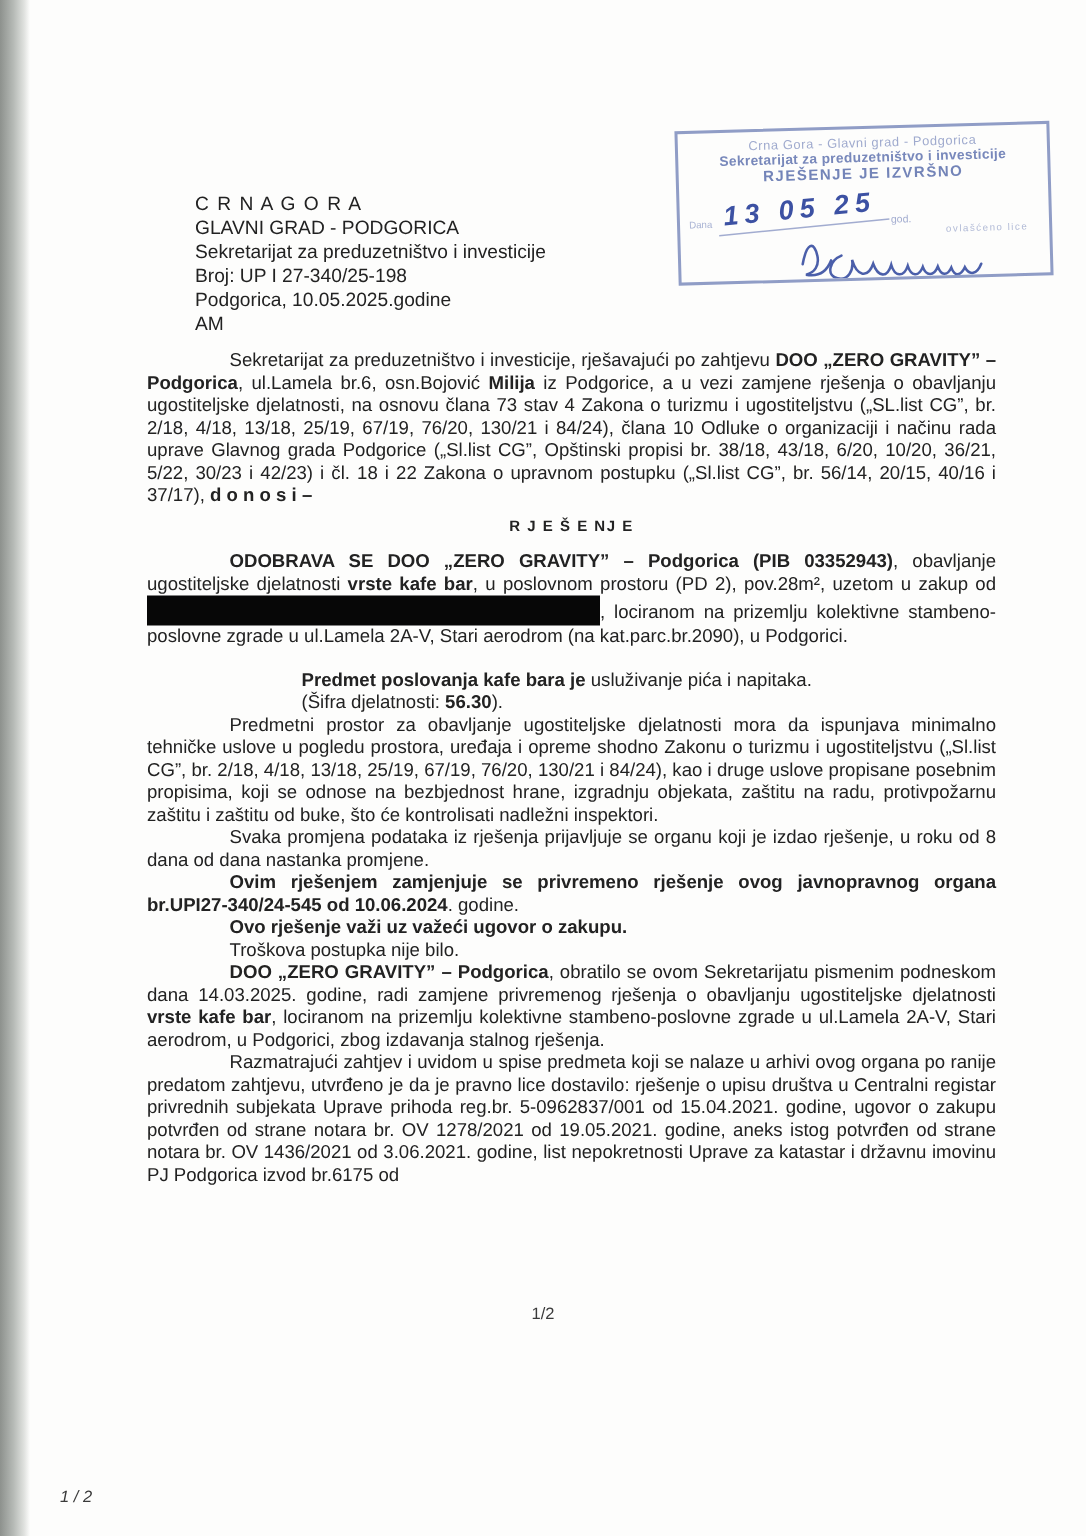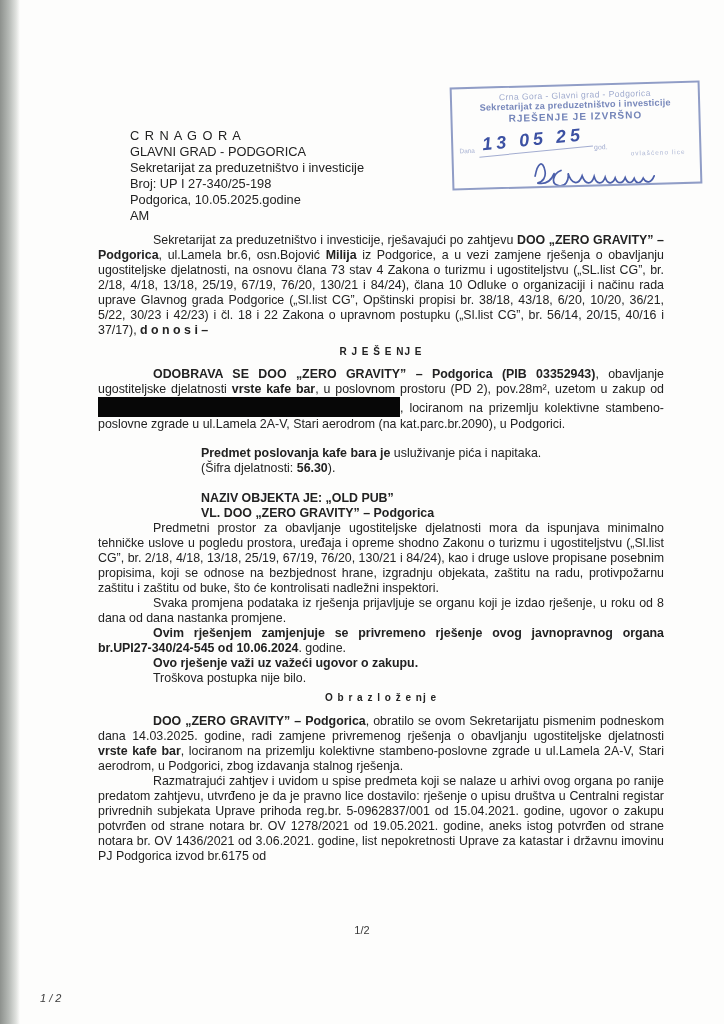--- a/index.html
+++ b/index.html
@@ -60,21 +60,21 @@
     padding:0 8px 1px 4px;
   }
   .stamp .ysuffix{font-size:7px;color:rgba(101,119,178,0.6);margin-left:2px;}
   .stamp .sigrow{position:relative;height:34px;}
   .stamp .slabel{
     position:absolute;right:8px;top:0;
     font-size:6.5px;color:rgba(101,119,178,0.5);letter-spacing:1px;
   }
   .stamp .sig{position:absolute;right:2px;top:2px;}
   
-  .pnum1{position:absolute;left:0;right:0;top:924px;text-align:center;font-size:11px;color:#3a3a3a;}
+  .pnum1{position:absolute;left:0;right:0;top:870px;text-align:center;font-size:11px;color:#3a3a3a;}
   .pnum2{position:absolute;left:0;right:0;top:992px;text-align:left;font-size:11px;font-style:italic;color:#3a3a3a;margin-left:40px;}
 </style>
 </head>
 <body>
 
 <div class="page">
   <div class="scan-edge"></div>
 
   <div class="stamp">
     <div class="s1">Crna Gora - Glavni grad - Podgorica</div>
@@ -113,36 +113,31 @@
 
     <div class="center-head">R J E Š E NJ E</div>
 
     <p class="para"><span class="bold">ODOBRAVA SE DOO „ZERO GRAVITY” – Podgorica (PIB 03352943)</span><span>, obavljanje ugostiteljske djelatnosti </span><span class="bold">vrste kafe bar</span><span>, u poslovnom prostoru (PD 2), pov.28m², uzetom u zakup od </span><span class="redaction"></span><span>, lociranom na prizemlju kolektivne stambeno-poslovne zgrade u ul.Lamela 2A-V, Stari aerodrom (na kat.parc.br.2090), u Podgorici.</span></p>
 
     <div class="indent-block mt14">
       <div class="plain"><span class="bold">Predmet poslovanja kafe bara je</span><span> usluživanje pića i napitaka.</span></div>
       <div class="plain"><span>(Šifra djelatnosti: </span><span class="bold">56.30</span><span>).</span></div>
     </div>
 
-    <div class="indent-block mt15 bold">
-      <div class="plain">NAZIV OBJEKTA JE: „OLD PUB”</div>
-      <div class="plain">VL. DOO „ZERO GRAVITY” – Podgorica</div>
-    </div>
 
     <p class="para mt12">Predmetni prostor za obavljanje ugostiteljske djelatnosti mora da ispunjava minimalno tehničke uslove u pogledu prostora, uređaja i opreme shodno Zakonu o turizmu i ugostiteljstvu („Sl.list CG”, br. 2/18, 4/18, 13/18, 25/19, 67/19, 76/20, 130/21 i 84/24), kao i druge uslove propisane posebnim propisima, koji se odnose na bezbjednost hrane, izgradnju objekata, zaštitu na radu, protivpožarnu zaštitu i zaštitu od buke, što će kontrolisati nadležni inspektori.</p>
 
     <p class="para">Svaka promjena podataka iz rješenja prijavljuje se organu koji je izdao rješenje, u roku od 8 dana od dana nastanka promjene.</p>
 
     <p class="para"><span class="bold">Ovim rješenjem zamjenjuje se privremeno rješenje ovog javnopravnog organa br.UPI27-340/24-545 od 10.06.2024</span><span>. godine.</span></p>
 
     <p class="para bold">Ovo rješenje važi uz važeći ugovor o zakupu.</p>
 
     <p class="para">Troškova postupka nije bilo.</p>
 
-    <div class="center-head obraz-head">O b r a z l o ž e nj e</div>
 
     <p class="para"><span class="bold">DOO „ZERO GRAVITY” – Podgorica</span><span>, obratilo se ovom Sekretarijatu pismenim podneskom dana 14.03.2025. godine, radi zamjene privremenog rješenja o obavljanju ugostiteljske djelatnosti </span><span class="bold">vrste kafe bar</span><span>, lociranom na prizemlju kolektivne stambeno-poslovne zgrade u ul.Lamela 2A-V, Stari aerodrom, u Podgorici, zbog izdavanja stalnog rješenja.</span></p>
 
     <p class="para">Razmatrajući zahtjev i uvidom u spise predmeta koji se nalaze u arhivi ovog organa po ranije predatom zahtjevu, utvrđeno je da je pravno lice dostavilo: rješenje o upisu društva u Centralni registar privrednih subjekata Uprave prihoda reg.br. 5-0962837/001 od 15.04.2021. godine, ugovor o zakupu potvrđen od strane notara br. OV 1278/2021 od 19.05.2021. godine, aneks istog potvrđen od strane notara br. OV 1436/2021 od 3.06.2021. godine, list nepokretnosti Uprave za katastar i državnu imovinu PJ Podgorica izvod br.6175 od</p>
   </div>
 
   <div class="pnum1">1/2</div>
   <div class="pnum2">1 / 2</div>
 </div>
 

